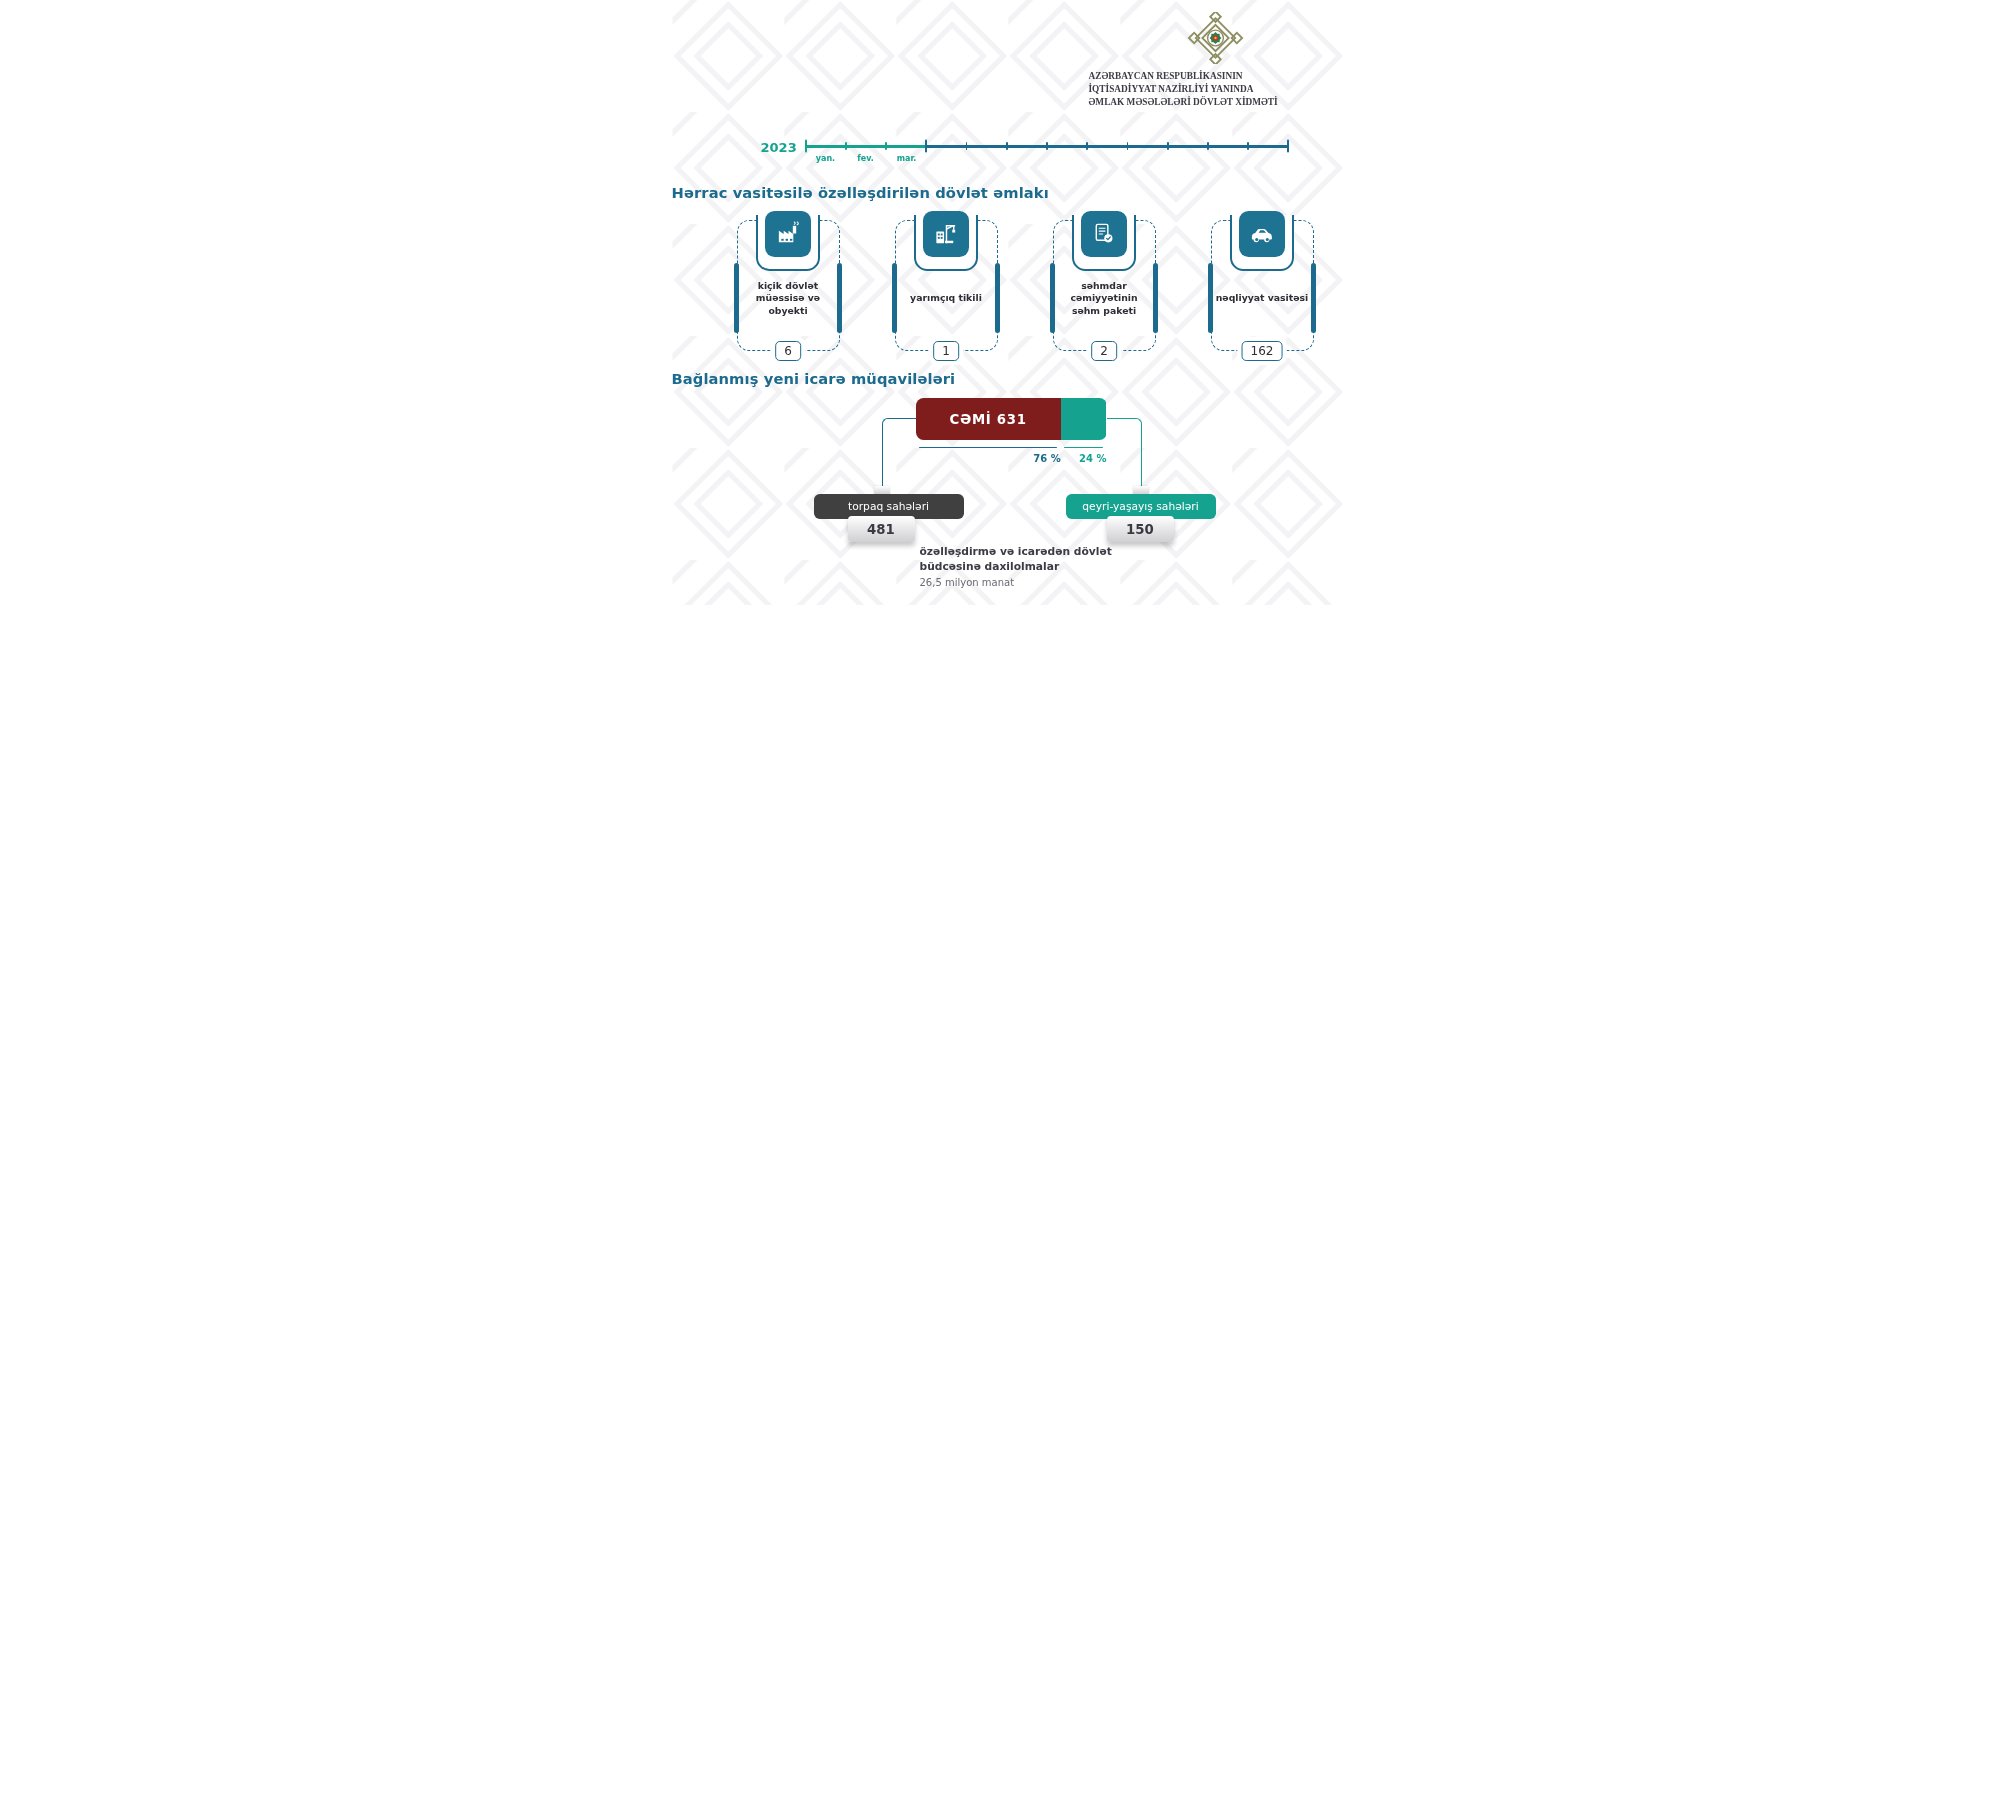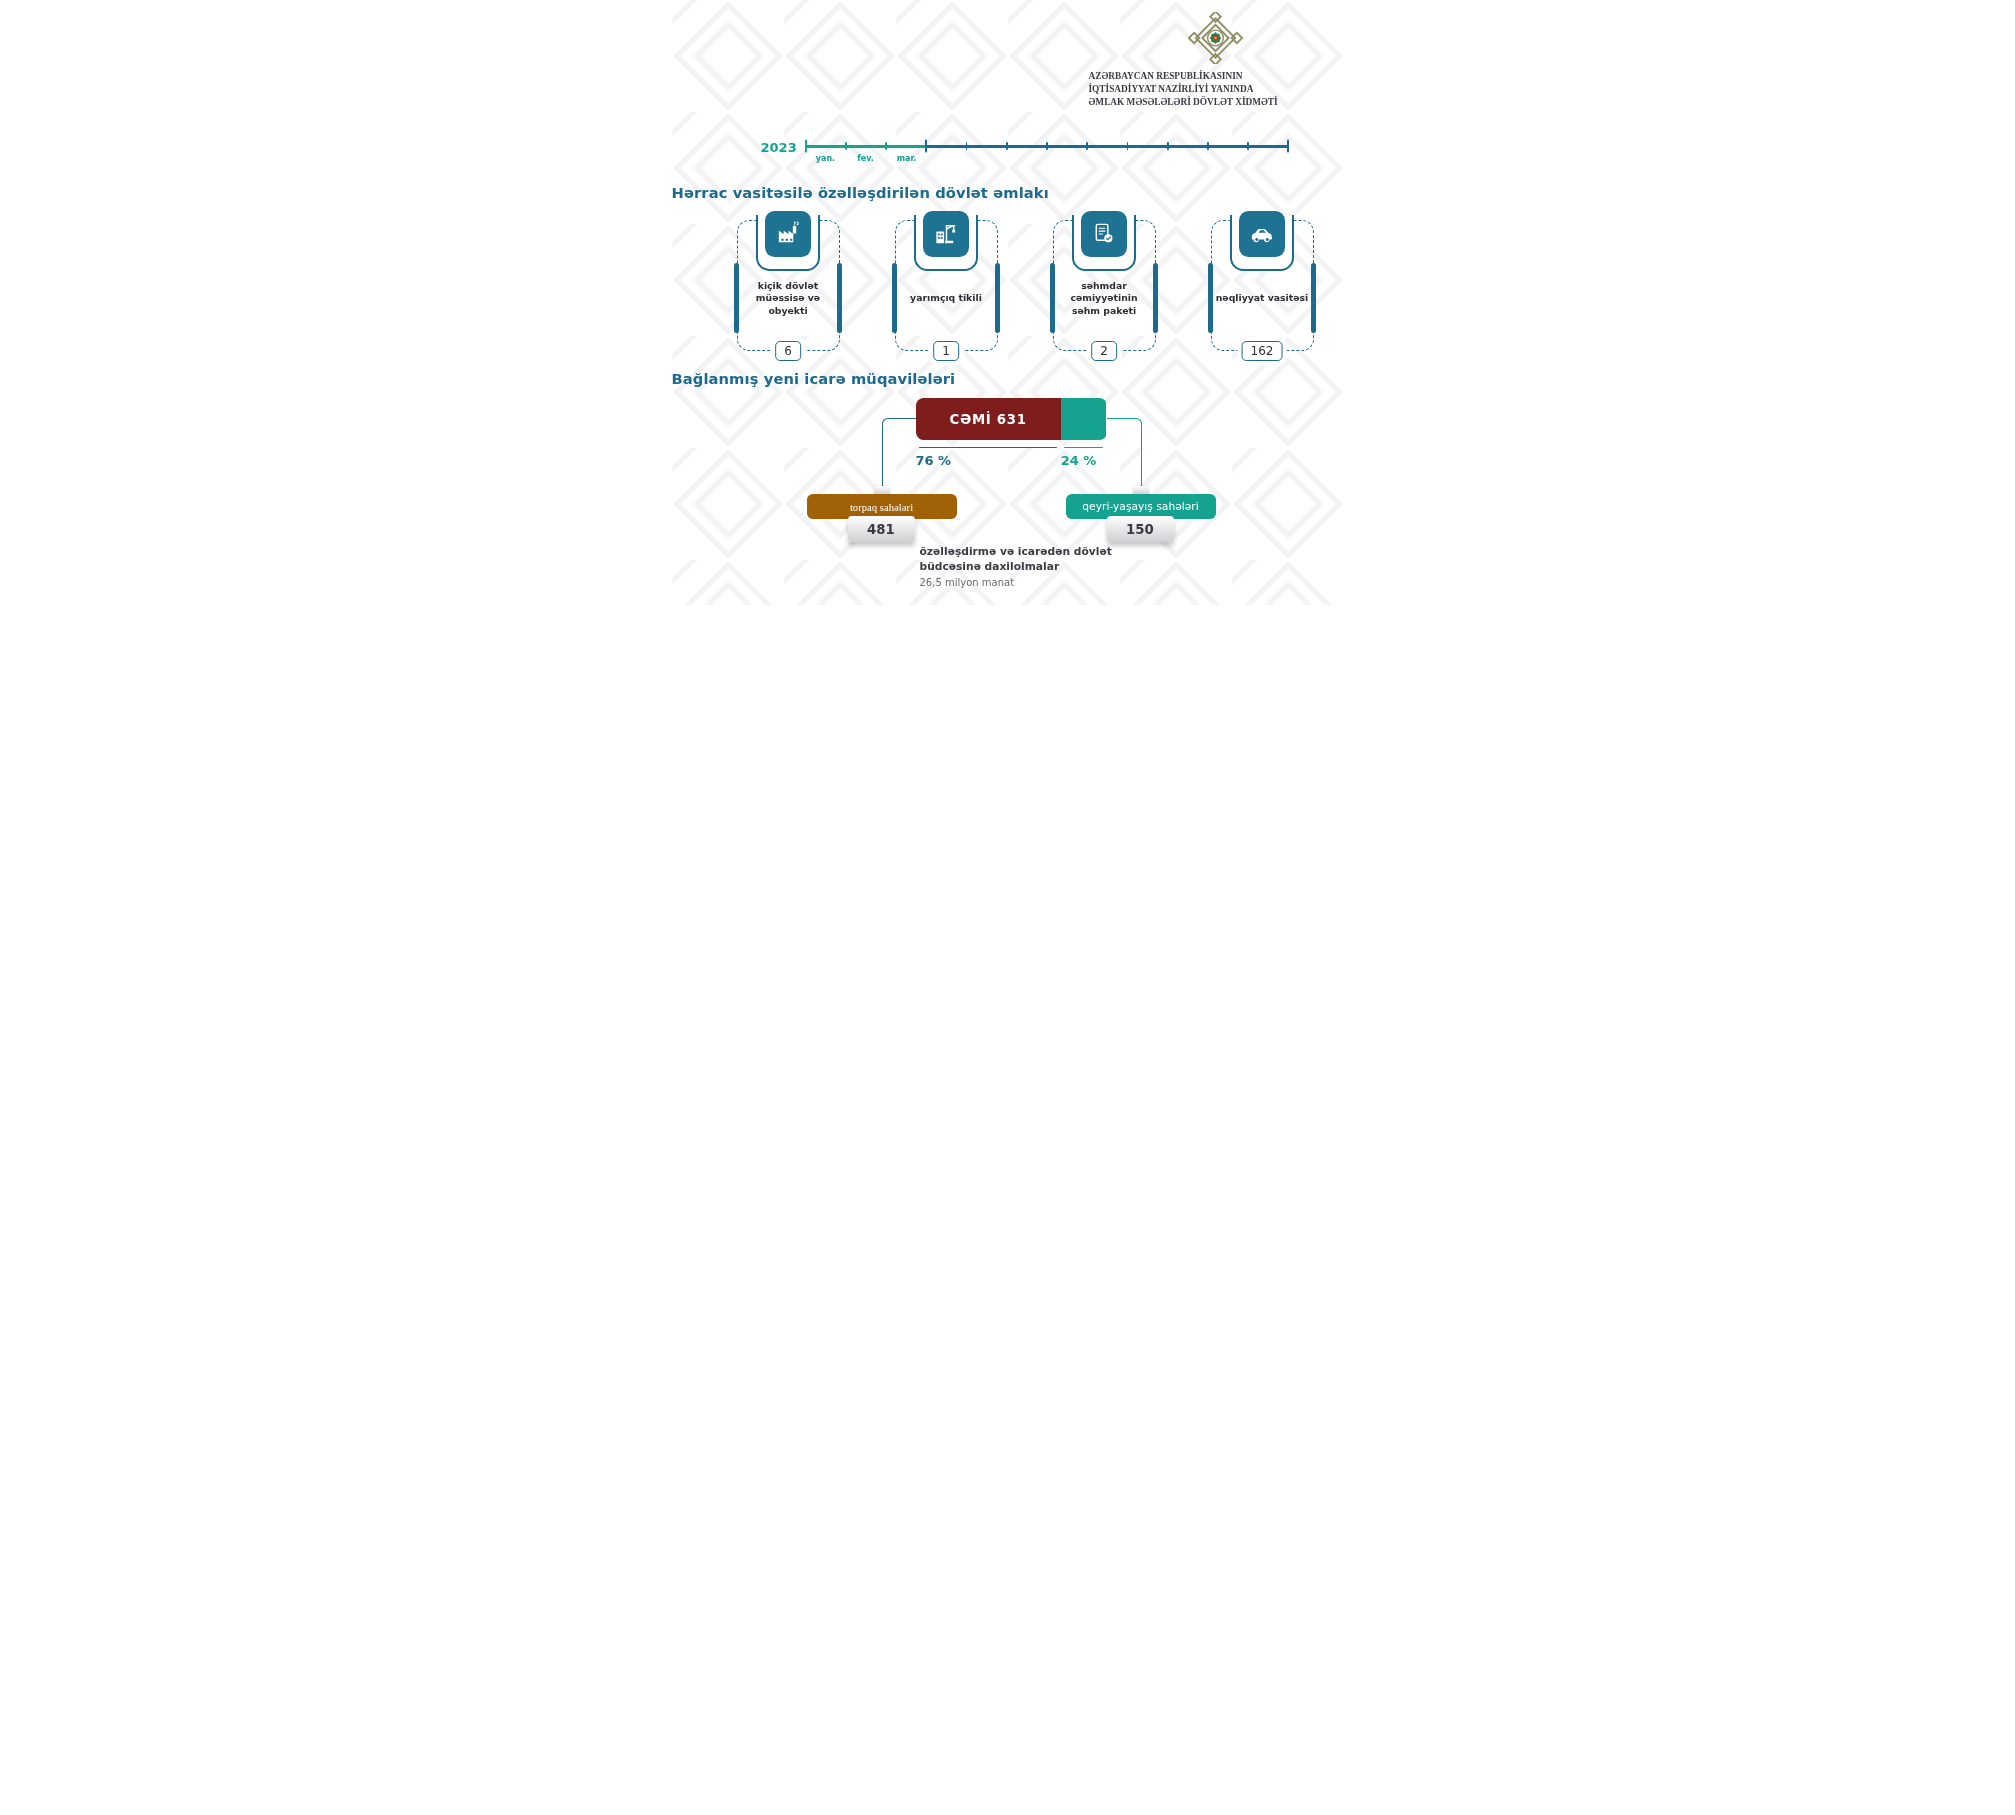--- a/index.html
+++ b/index.html
@@ -45,32 +45,32 @@
   .icon-sq{position:absolute;top:-10.4px;left:50%;transform:translateX(-50%);width:46px;height:46px;border-radius:9.5px;background:#1e7392;display:flex;align-items:center;justify-content:center;z-index:2;}
   .card-label{position:absolute;left:3.8px;right:3.8px;top:48px;bottom:22px;display:flex;align-items:center;justify-content:center;text-align:center;font-size:9.3px;font-weight:600;color:#2e2e36;line-height:1.32;z-index:1;}
   .card-value{position:absolute;bottom:-11.4px;left:50%;transform:translateX(-50%);background:#fff;border:1.2px solid #1c6b8e;border-radius:4.7px;padding:2.4px 8px;font-size:12px;font-weight:500;color:#2e2e36;z-index:2;box-shadow:0 0 0 4.3px #fff;white-space:nowrap;}
 
   
   .lease-bar{left:244px;top:398px;width:191px;height:42px;display:flex;border-radius:7.6px;overflow:hidden;z-index:2;}
   .bar-seg{height:100%;display:flex;align-items:center;justify-content:center;}
   .bar-seg.left{background:#7f1d1d;color:#fff;font-size:13.3px;font-weight:600;letter-spacing:0.7px;}
   .bar-seg.right{background:#15a390;}
   .pct-row{left:244px;top:447px;width:191px;display:flex;z-index:1;}
-  .pct{position:relative;text-align:left;font-size:13px;font-weight:600;padding-top:6.2px;}
+  .pct{position:relative;text-align:right;font-size:10px;font-weight:600;padding-top:6.2px;}
   .pct::before{content:"";position:absolute;top:0;left:3.3px;right:3.3px;height:1.2px;background:currentColor;border-radius:0.9px;}
   .pct.left{color:#1c6b8e;} .pct.right{color:#15a390;}
 
   
   .conn{position:absolute;z-index:0;}
   .conn-left{left:210px;top:418px;width:34px;height:70px;border-left:1.2px solid #1c6b8e;border-top:1.2px solid #1c6b8e;border-top-left-radius:5.7px;}
   .conn-right{left:435px;top:418px;width:34px;height:70px;border-right:1.2px solid #15a390;border-top:1.2px solid #15a390;border-top-right-radius:5.7px;}
   .tab{position:absolute;top:486px;width:16px;height:10.4px;border-radius:1.9px;background:linear-gradient(180deg,#ffffff 0%,#c9c9cc 100%);box-shadow:0 0.9px 1.4px rgba(0,0,0,.25);z-index:1;}
   .tab.left{left:202px;} .tab.right{left:461px;}
   .callout{position:absolute;top:494px;width:150px;height:25px;border-radius:5.7px;display:flex;align-items:center;justify-content:center;color:#fff;font-size:10.7px;font-weight:500;z-index:2;}
-  .callout.left{left:135px;background:#a16207;font-family:Liberation Serif, serif;}
+  .callout.left{left:142px;background:#404040;}
   .callout.right{left:394px;background:#15a390;}
   .val-box{position:absolute;top:516px;width:67px;height:26px;border-radius:3.8px;background:linear-gradient(180deg,#ffffff 0%,#e9e9eb 45%,#d0d0d4 100%);box-shadow:0 3.3px 5.7px rgba(0,0,0,.22);display:flex;align-items:center;justify-content:center;font-size:13.3px;font-weight:600;color:#3a3a42;z-index:3;}
   .val-box.left{left:176px;} .val-box.right{left:435px;}
 
   
   .budget{left:248px;top:545px;z-index:1;}
   .budget-bold{font-size:10.7px;font-weight:700;color:#3c3c46;line-height:1.38;}
   .budget-light{font-size:10px;font-weight:400;color:#6a6a72;margin-top:2.4px;}
 </style>
 </head>

